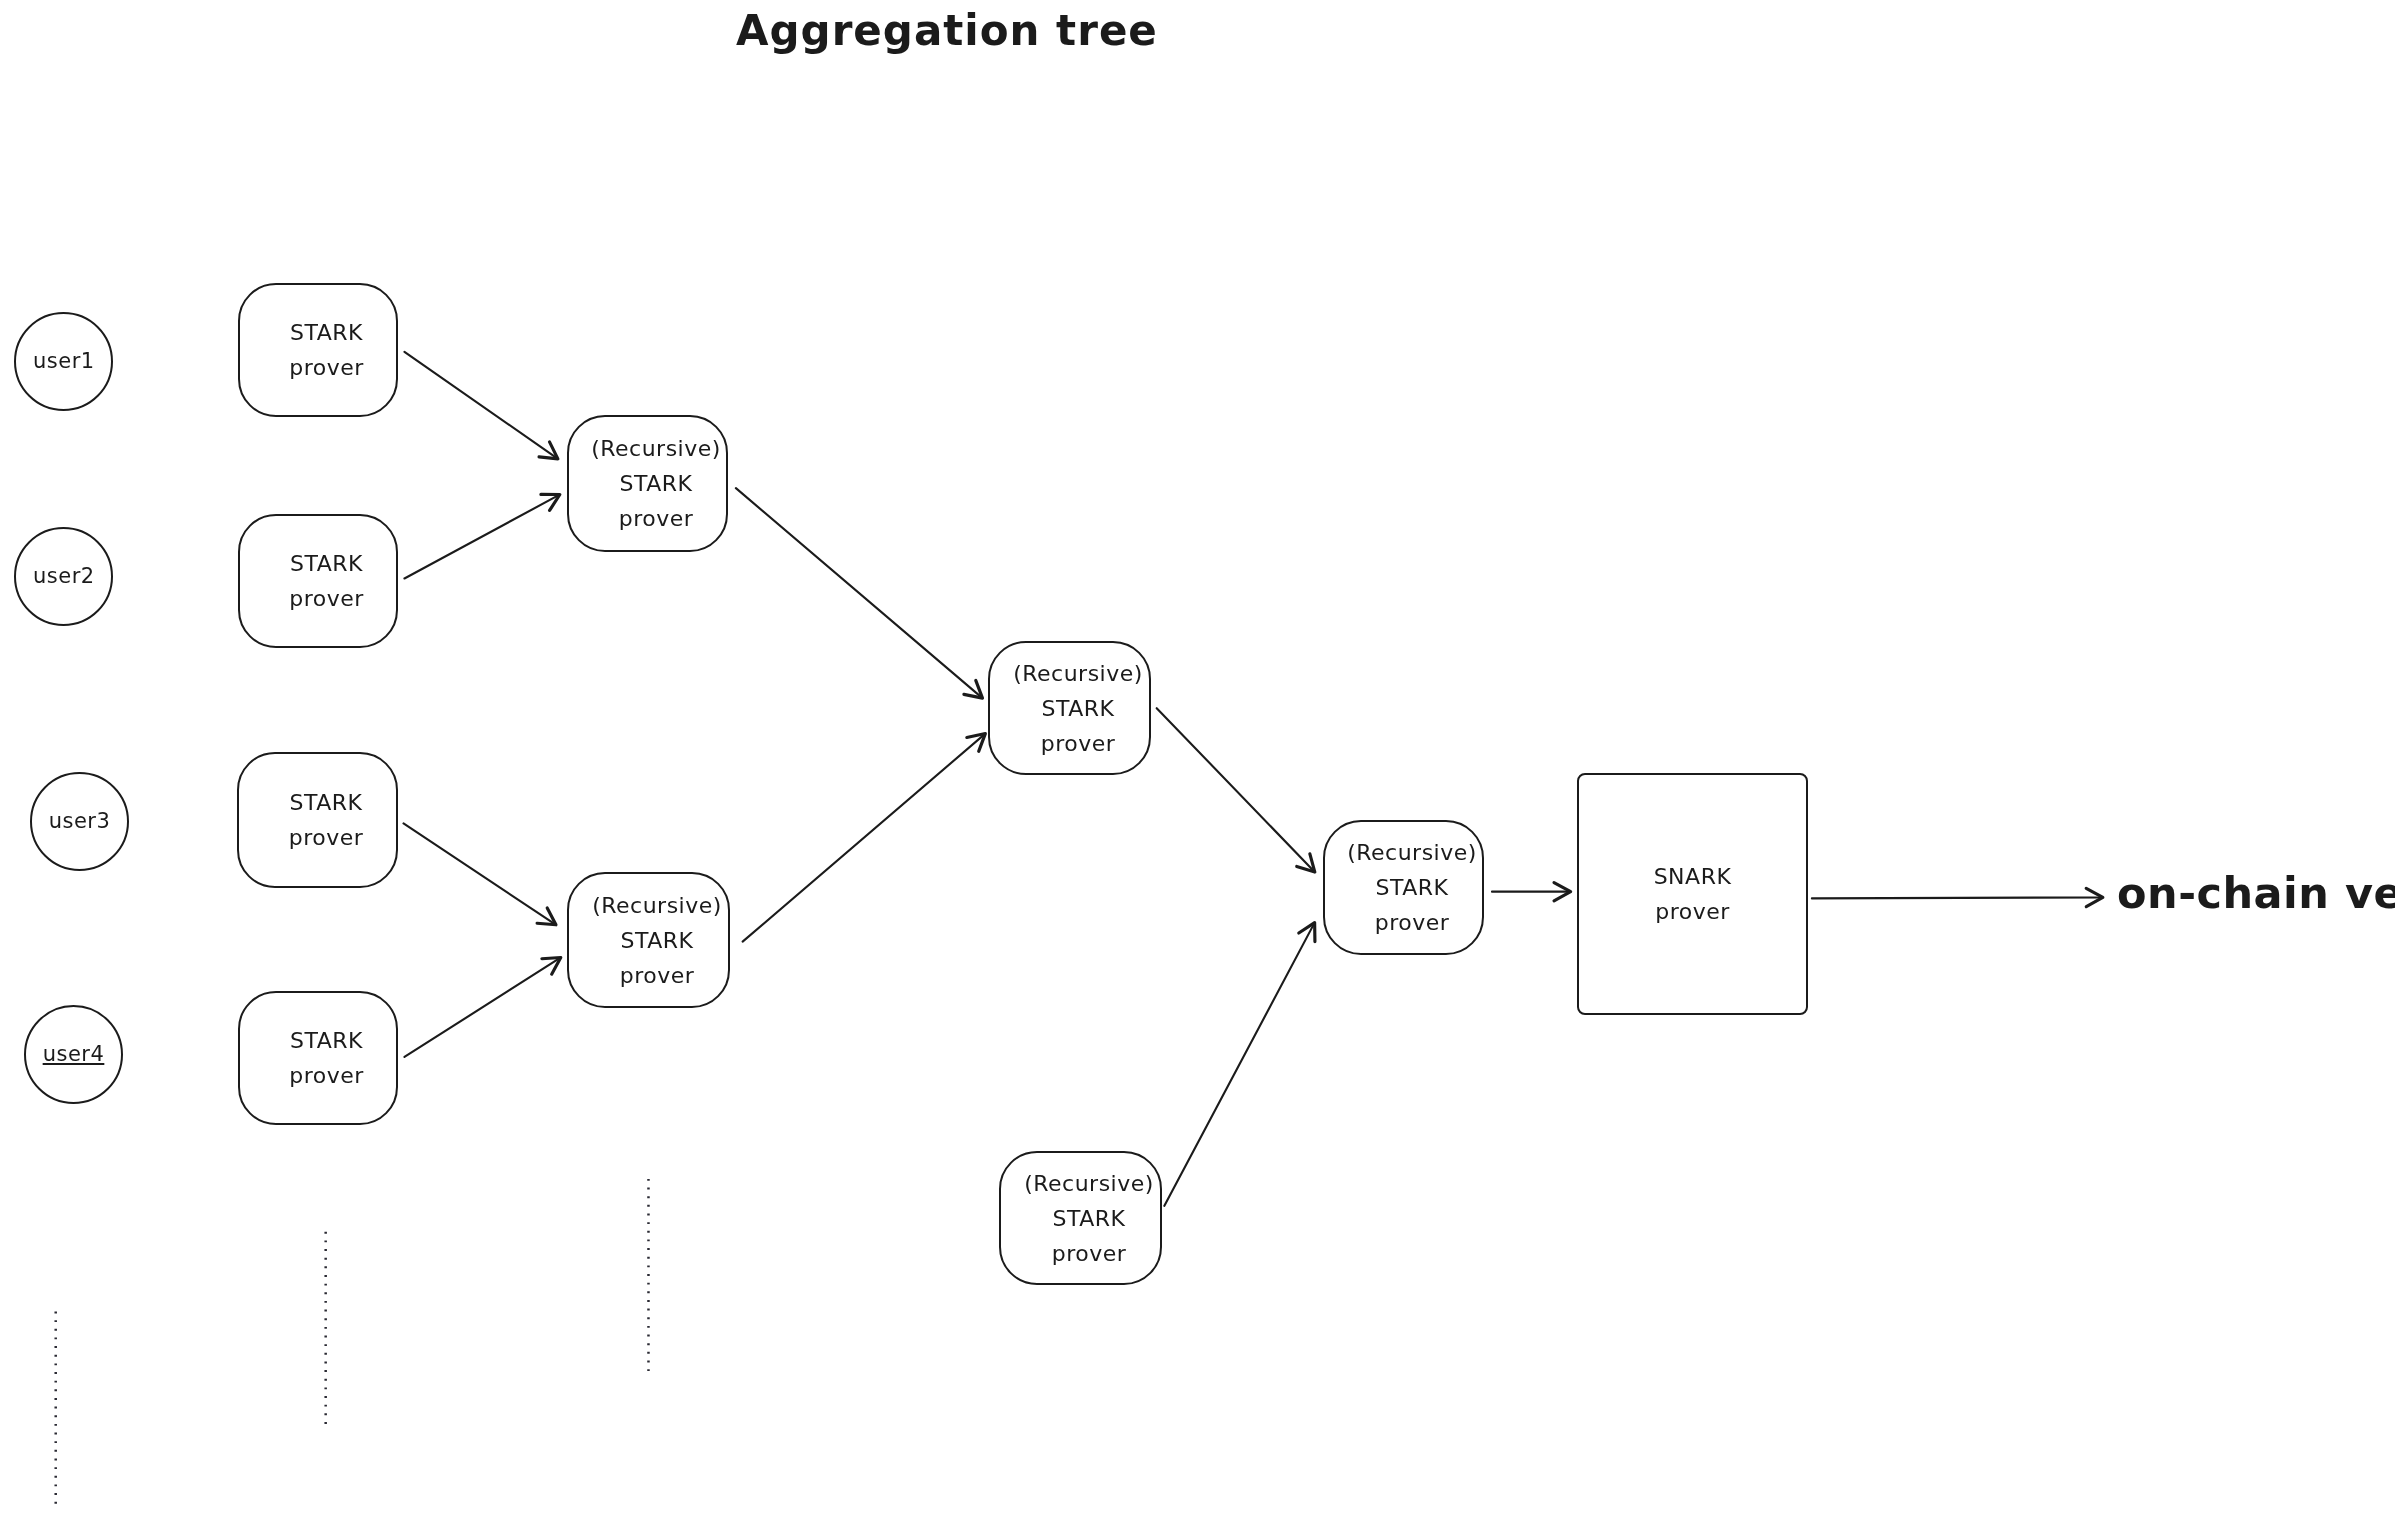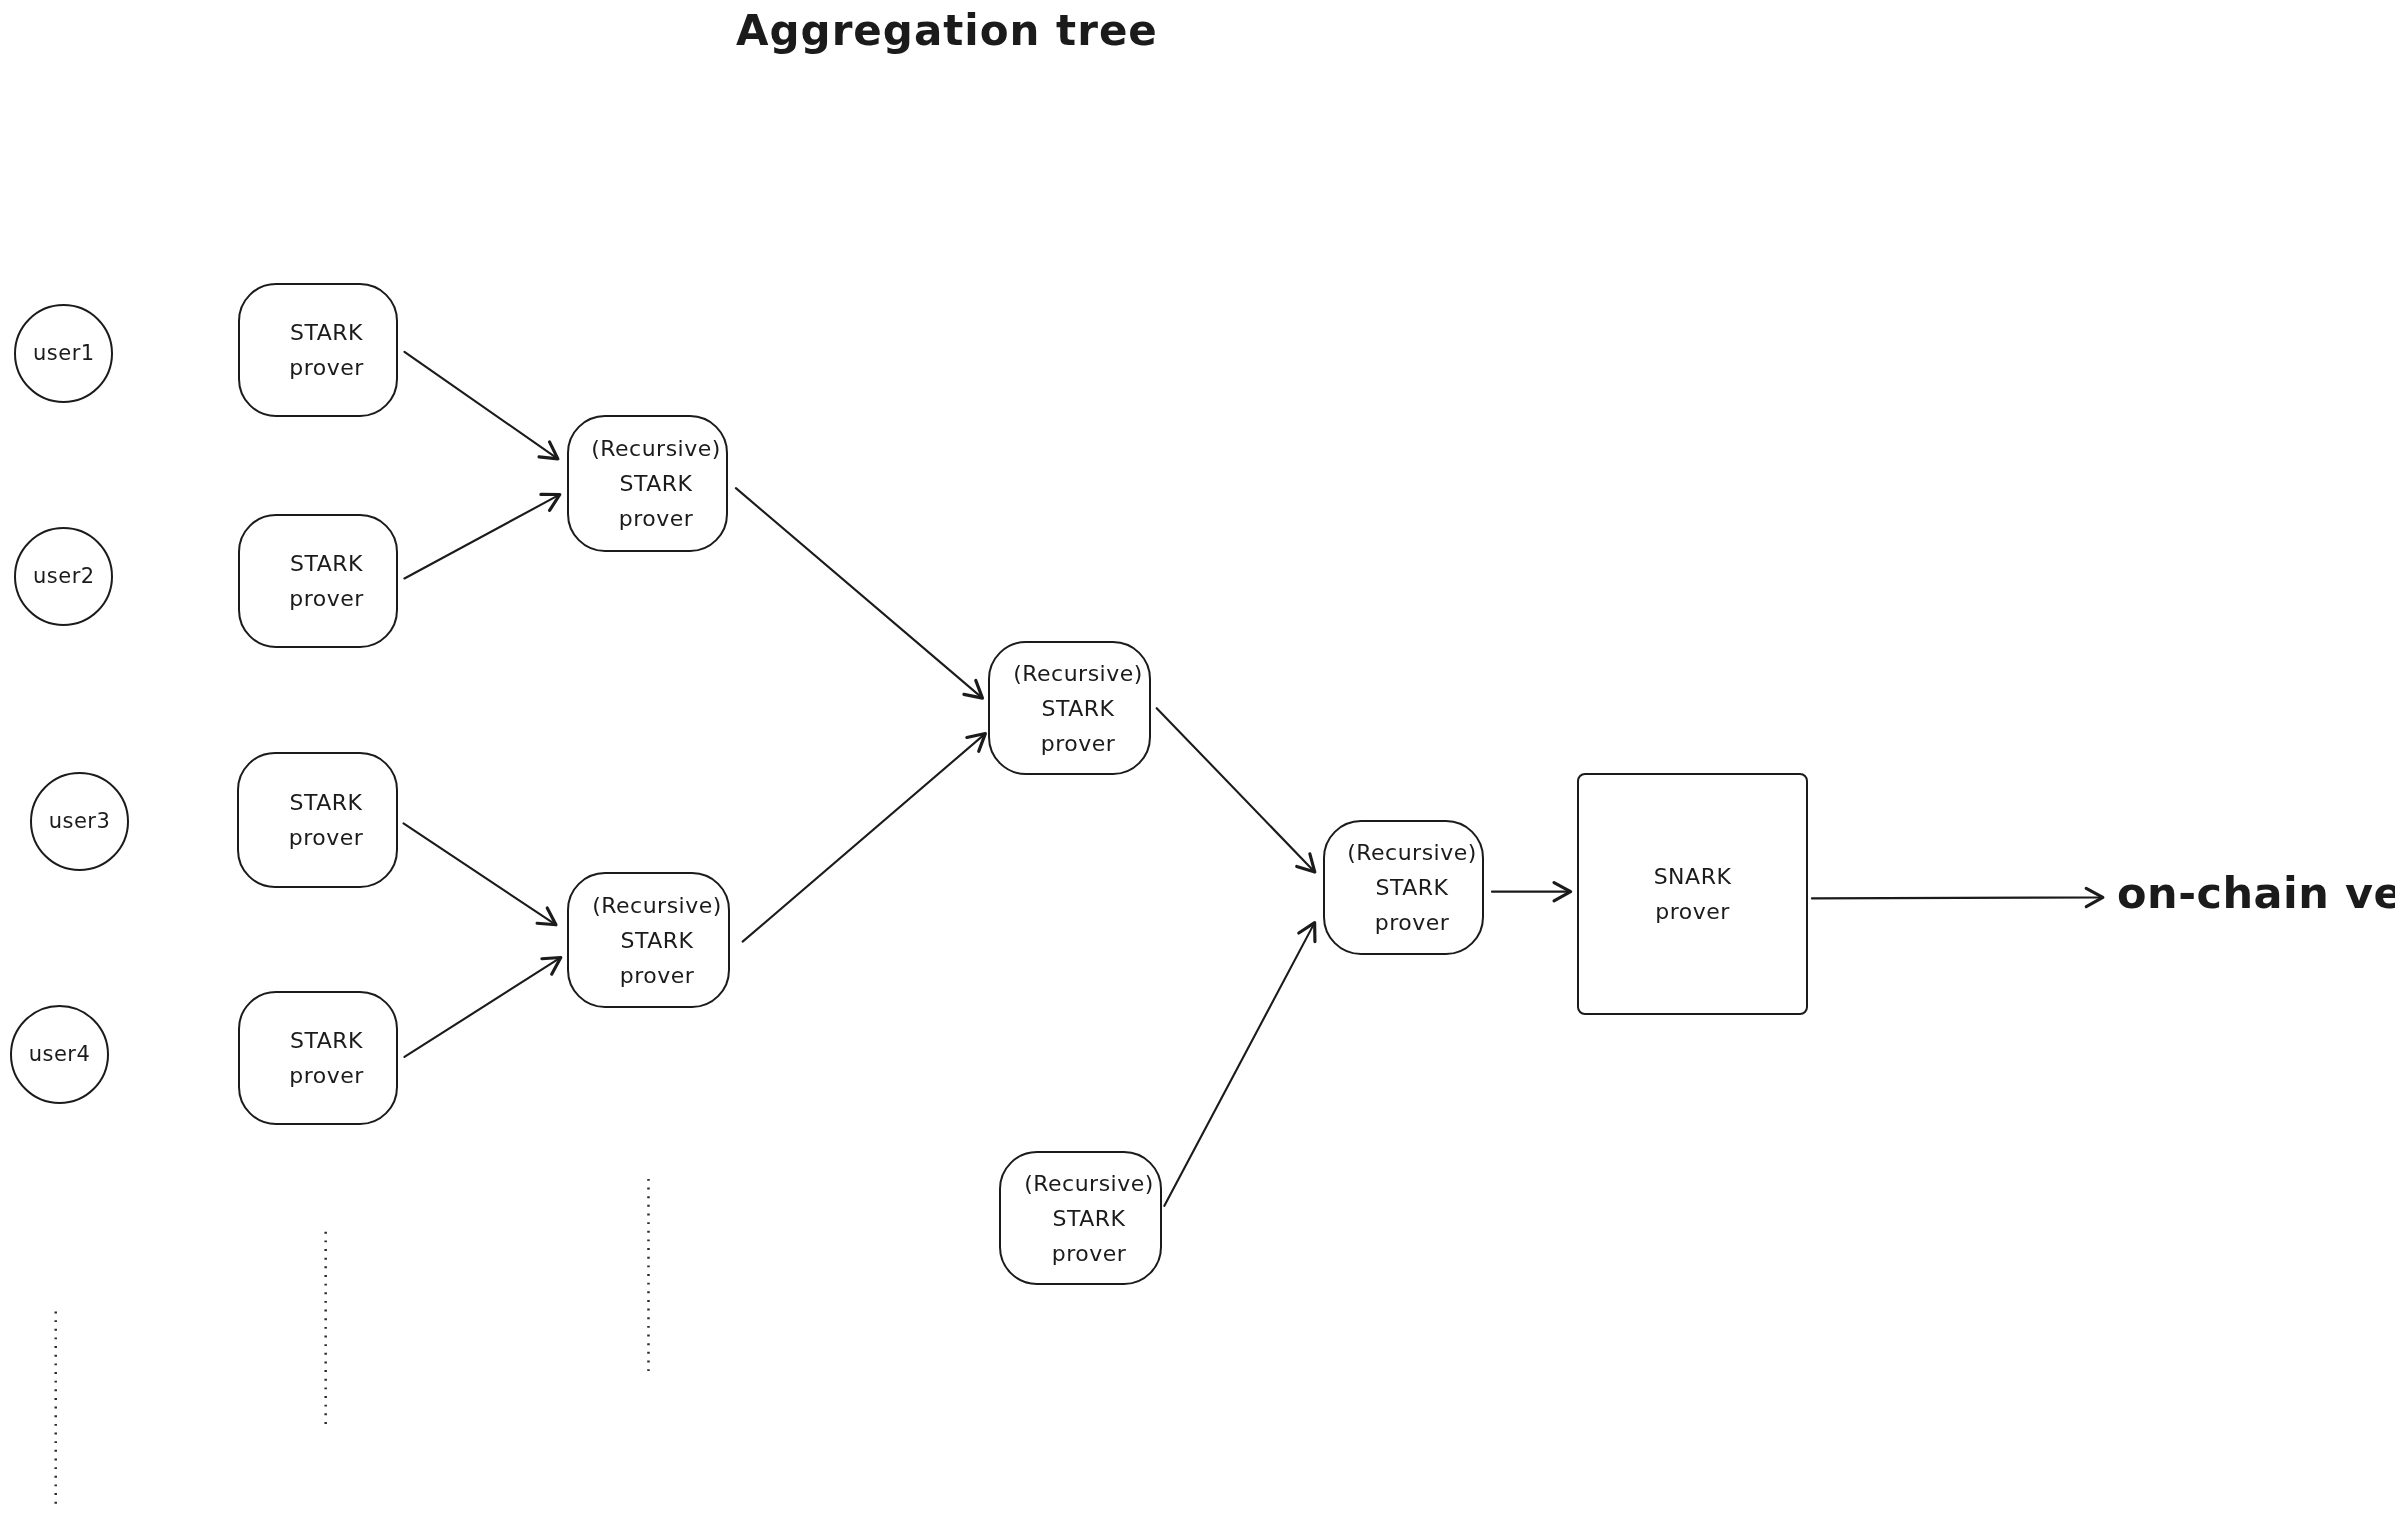--- a/index.html
+++ b/index.html
@@ -71,24 +71,24 @@
     line-height: 23px;
   }
   .rounded-box {
     border-radius: 38px;
     padding-left: 17px;
   }
   .square-box {
     border-radius: 8px;
   }
   
-  #u1 { left: 14.4px;  top: 304px; }
+  #u1 { left: 14.4px;  top: 312px; }
   #u2 { left: 14.4px;  top: 527px; justify-content: center; }
   #u3 { left: 30px;  top: 772px; }
-  #u4 { left: 10px;  top: 1005px; }
+  #u4 { left: 24px;  top: 1005px; text-decoration: underline; }
   
   #s1 { left: 238px; top: 283px; width: 160px; height: 134px; }
   #s2 { left: 238px; top: 514px; width: 160px; height: 134px; }
   #s3 { left: 237px; top: 752px; width: 161px; height: 136px; }
   #s4 { left: 238px; top: 991px; width: 160px; height: 134px; }
   
   #r1 { left: 567px;  top: 415px;  width: 161px; height: 137px; }
   #r2 { left: 567px;  top: 872px;  width: 163px; height: 136px; }
   #r3 { left: 988px; top: 641px;  width: 163px; height: 134px; }
   #r4 { left: 1323px; top: 820px;  width: 161px; height: 135px; }

